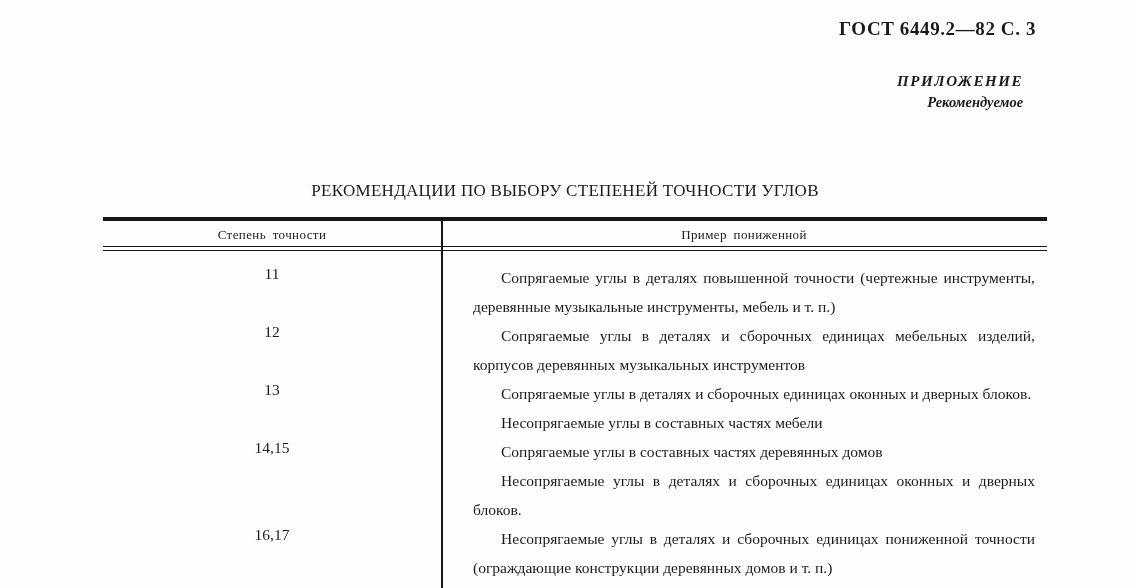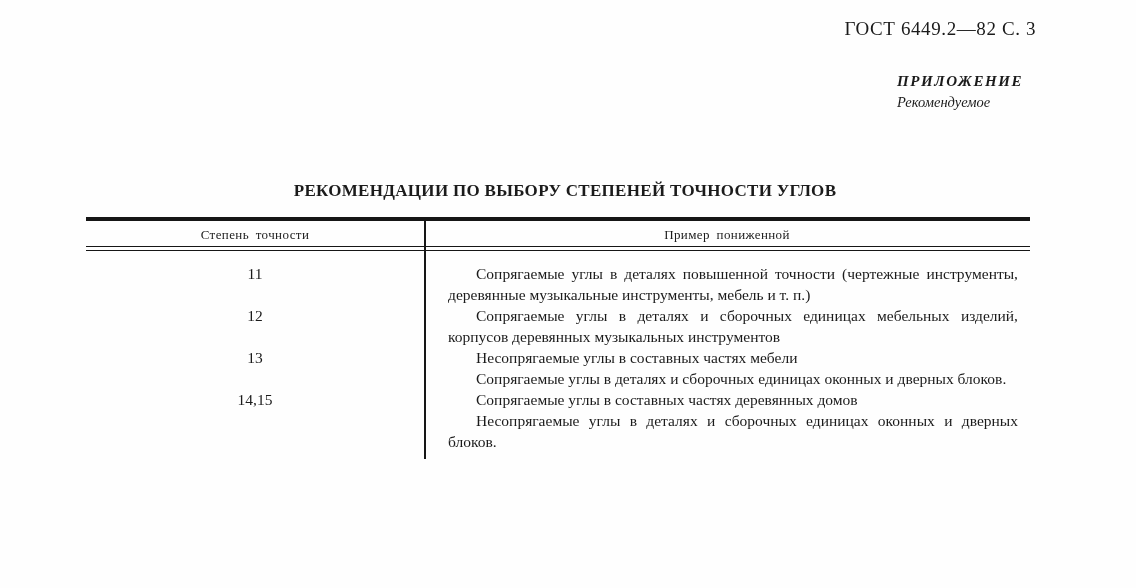--- a/index.html
+++ b/index.html
@@ -16,65 +16,66 @@
     overflow: hidden;
     -webkit-font-smoothing: antialiased;
   }
 
   
   .doc-ref {
     position: absolute;
     top: 18px;
     right: 100px;
     font-size: 19px;
-    font-weight: normal;
+    font-weight: bold;
     letter-spacing: 0.6px;
     white-space: nowrap;
   }
 
   
   .annex {
     position: absolute;
     top: 72px;
     left: 897px;
-    text-align: left;
+    text-align: right;
     line-height: 1.3;
   }
   .annex-label {
     font-size: 15px;
     font-weight: bold;
     font-style: italic;
     letter-spacing: 1.6px;
     white-space: nowrap;
   }
   .annex-type {
     font-size: 14.5px;
     font-style: italic;
     margin-top: 1px;
     white-space: nowrap;
+    font-weight: bold;
   }
 
   
   .page-title {
     position: absolute;
     top: 181px;
     left: 93px;
     width: 944px;
     text-align: center;
     font-size: 17px;
-    font-weight: bold;
+    font-weight: normal;
     letter-spacing: 0.3px;
     white-space: nowrap;
   }
 
   
   .gost-table {
     position: absolute;
     top: 217px;
-    left: 86px;
+    left: 103px;
     width: 944px;
   }
   .rule-top {
     height: 4px;
     background: #161616;
   }
   .header-row {
     display: flex;
     align-items: center;
     height: 25px;
@@ -111,24 +112,24 @@
   .cell-degree {
     width: 338px;
     flex-shrink: 0;
     text-align: center;
     font-size: 15.5px;
     line-height: 21px;
   }
   .cell-examples {
     width: 606px;
     box-sizing: border-box;
-    padding-left: 24px;
+    padding-left: 32px;
     padding-right: 12px;
     font-size: 15.5px;
-    line-height: 21px;
+    line-height: 29px;
     text-align: justify;
   }
   .cell-examples p {
     margin: 0;
     text-indent: 28px;
   }
 </style>
 </head>
 <body>
 
@@ -162,28 +163,34 @@
     <div class="trow">
       <div class="cell-degree">12</div>
       <div class="cell-examples">
         <p>Сопрягаемые углы в деталях и сборочных единицах мебельных изделий, корпусов деревянных музыкальных инструментов</p>
       </div>
     </div>
 
     <div class="trow">
       <div class="cell-degree">13</div>
       <div class="cell-examples">
+        <p>Сопрягаемые углы в деталях и сборочных единицах оконных и дверных блоков.</p>
         <p>Несопрягаемые углы в составных частях мебели</p>
-        <p>Сопрягаемые углы в деталях и сборочных единицах оконных и дверных блоков.</p>
       </div>
     </div>
 
     <div class="trow">
       <div class="cell-degree">14,15</div>
       <div class="cell-examples">
         <p>Сопрягаемые углы в составных частях деревянных домов</p>
         <p>Несопрягаемые углы в деталях и сборочных единицах оконных и дверных блоков.</p>
       </div>
     </div>
 
+    <div class="trow">
+      <div class="cell-degree">16,17</div>
+      <div class="cell-examples">
+        <p>Несопрягаемые углы в деталях и сборочных единицах пониженной точности (ограждающие конструкции деревянных домов и т. п.)</p>
+      </div>
+    </div>
 
   </div>
 </div>
 
 </body></html>

